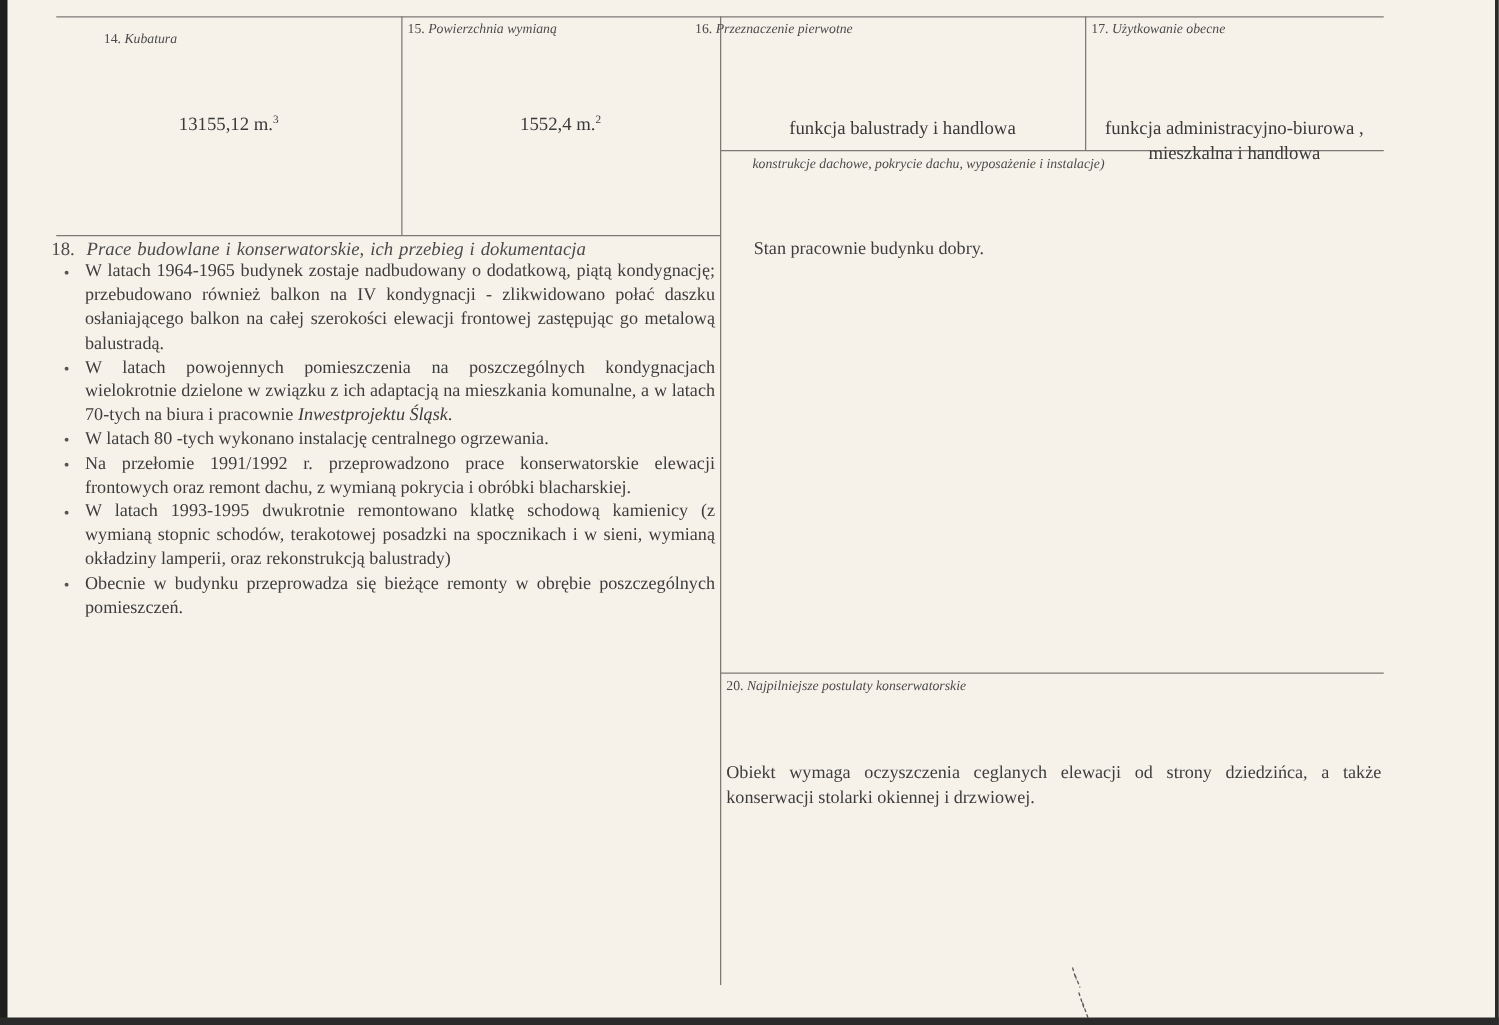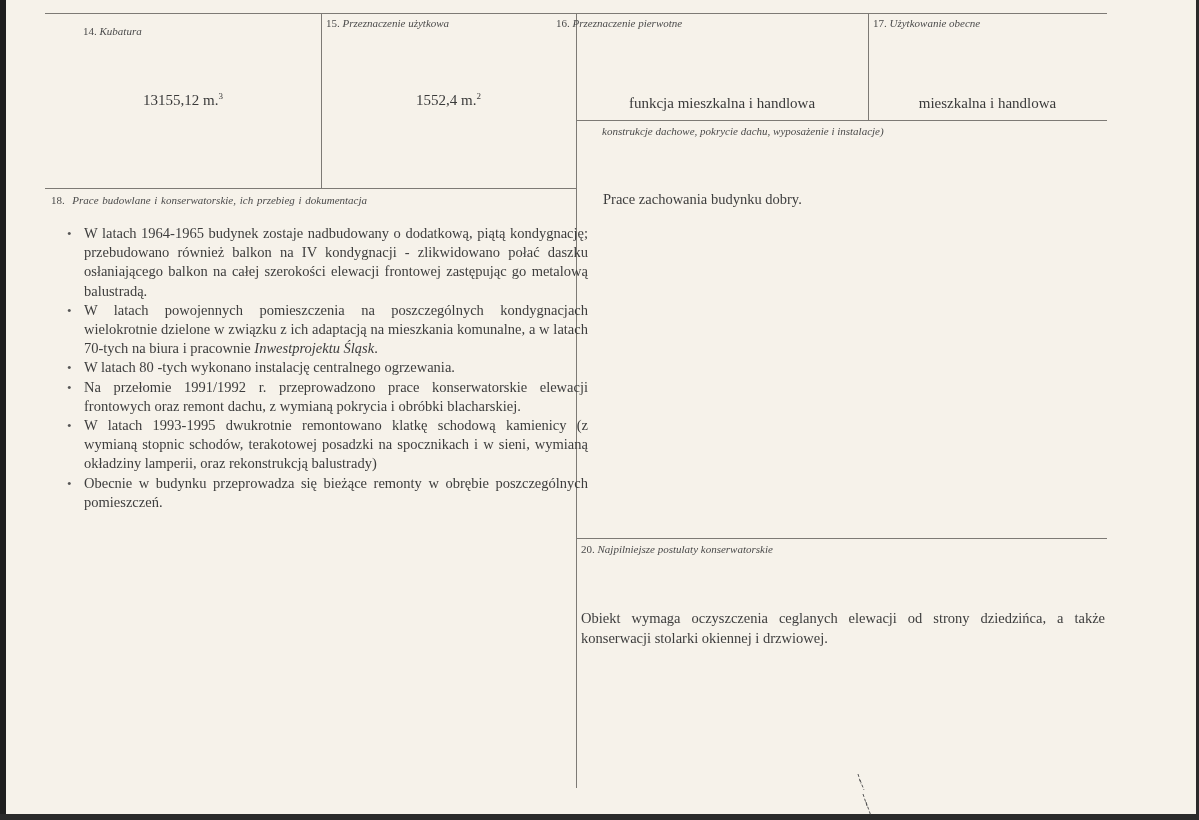--- a/index.html
+++ b/index.html
@@ -25,21 +25,21 @@
 
   .value {
     position: absolute; font-size: 15px; line-height: 20px; text-align: center; color: #3a3a3a; margin-top: 28px;
   }
   .value sup { font-size: 9px; vertical-align: 6px; line-height: 0; }
 
   .para {
     position: absolute; font-size: 14.5px; line-height: 19.5px; text-align: justify; color: #3d3d3d;
   }
   ul.bullets {
-    position: absolute; margin: 16px; padding: 0; list-style: none;
+    position: absolute; margin: 0; padding: 0; list-style: none;
     font-size: 14.5px; line-height: 19.2px; color: #3d3d3d;
   }
   ul.bullets li {
     position: relative; padding-left: 20px; text-align: justify;
   }
   ul.bullets li::before {
     content: "\2022"; position: absolute; left: 3px; top: 0; font-size: 13px; color: #555;
   }
   .it { font-style: italic; }
   .mark { position: absolute; }
@@ -62,57 +62,58 @@
 <div class="label" style="left:51px; top:24px;margin-left:32px;">
   <span class="num">14.</span>
   <span class="title">Kubatura</span>
 </div>
 <div class="value" style="left:45px; top:62px; width:276px;">
   <span>13155,12 m.</span><sup>3</sup>
 </div>
 
 <div class="label" style="left:326px; top:16px;">
   <span class="num">15.</span>
-  <span class="title">Przeznaczenie użytkowa</span>
+  <span class="title">Powierzchnia wymianą</span>
 </div>
 <div class="value" style="left:321px; top:62px; width:255px;">
   <span>1552,4 m.</span><sup>2</sup>
 </div>
 
 <div class="label" style="left:556px; top:16px;">
   <span class="num">16.</span>
   <span class="title">Przeznaczenie pierwotne</span>
 </div>
-<div class="value" style="left:576px; top:65px; width:292px;">funkcja mieszkalna i handlowa</div>
+<div class="value" style="left:576px; top:65px; width:292px;">funkcja balustrady i handlowa</div>
 
 <div class="label" style="left:873px; top:16px;">
   <span class="num">17.</span>
   <span class="title">Użytkowanie obecne</span>
 </div>
 <div class="value" style="left:868px; top:65px; width:239px;">
+  <div>funkcja administracyjno-biurowa ,</div>
   <div>mieszkalna i handlowa</div>
 </div>
 
-<div class="label" style="left:51px; top:193px; font-size:11px; word-spacing:1px;">
+<div class="label" style="left:41px; top:193px; font-size:15px; word-spacing:1px;">
   <span class="num">18.</span>&nbsp;
   <span class="title">Prace budowlane i konserwatorskie, ich przebieg i dokumentacja</span>
 </div>
 <ul class="bullets" style="left:48px; top:208px; width:524px;">
   <li><span>W latach 1964-1965 budynek zostaje nadbudowany o dodatkową, piątą kondygnację; przebudowano również balkon na IV kondygnacji - zlikwidowano połać daszku osłaniającego balkon na całej szerokości elewacji frontowej zastępując go metalową balustradą.</span></li>
   <li><span>W latach powojennych pomieszczenia na poszczególnych kondygnacjach wielokrotnie dzielone w związku z ich adaptacją na mieszkania komunalne, a w latach 70-tych na biura i pracownie </span><span class="it">Inwestprojektu Śląsk</span><span>.</span></li>
   <li><span>W latach 80 -tych wykonano instalację centralnego ogrzewania.</span></li>
   <li><span>Na przełomie 1991/1992 r. przeprowadzono prace konserwatorskie elewacji frontowych oraz remont dachu, z wymianą pokrycia  i obróbki blacharskiej.</span></li>
   <li><span>W latach 1993-1995 dwukrotnie remontowano klatkę schodową kamienicy (z wymianą stopnic schodów,  terakotowej posadzki na spocznikach i w sieni, wymianą okładziny lamperii, oraz rekonstrukcją balustrady)</span></li>
   <li><span>Obecnie w budynku przeprowadza się bieżące remonty w obrębie poszczególnych pomieszczeń.</span></li>
 </ul>
 
 <div class="label" style="left:581px; top:124px; line-height:15px;">
   <div style="padding-left:21px;"><span class="title">konstrukcje dachowe, pokrycie dachu, wyposażenie i instalacje)</span></div>
 </div>
-<div class="para" style="left:603px; top:190px; width:480px;">Prace zachowania budynku dobry.</div>
+<div class="para" style="left:603px; top:190px; width:480px;">Stan pracownie budynku dobry.</div>
 
 <div class="label" style="left:581px; top:542px;font-family:Liberation Serif, serif;">
   <span class="num">20.</span>
   <span class="title">Najpilniejsze postulaty konserwatorskie</span>
 </div>
 <div class="para" style="left:581px; top:573px; width:524px;margin-top:36px;">Obiekt wymaga oczyszczenia ceglanych elewacji od strony dziedzińca, a także konserwacji stolarki okiennej i drzwiowej.</div>
 
 <svg class="mark" style="left:855px; top:772px;" width="30" height="46" viewBox="0 0 30 46">
   <path d="M3 2 L6 12 M5 8 L9 18 M8 22 L12 34 M11 30 L16 44" stroke="#555" stroke-width="1" fill="none" stroke-dasharray="3 2"></path>
 </svg>

